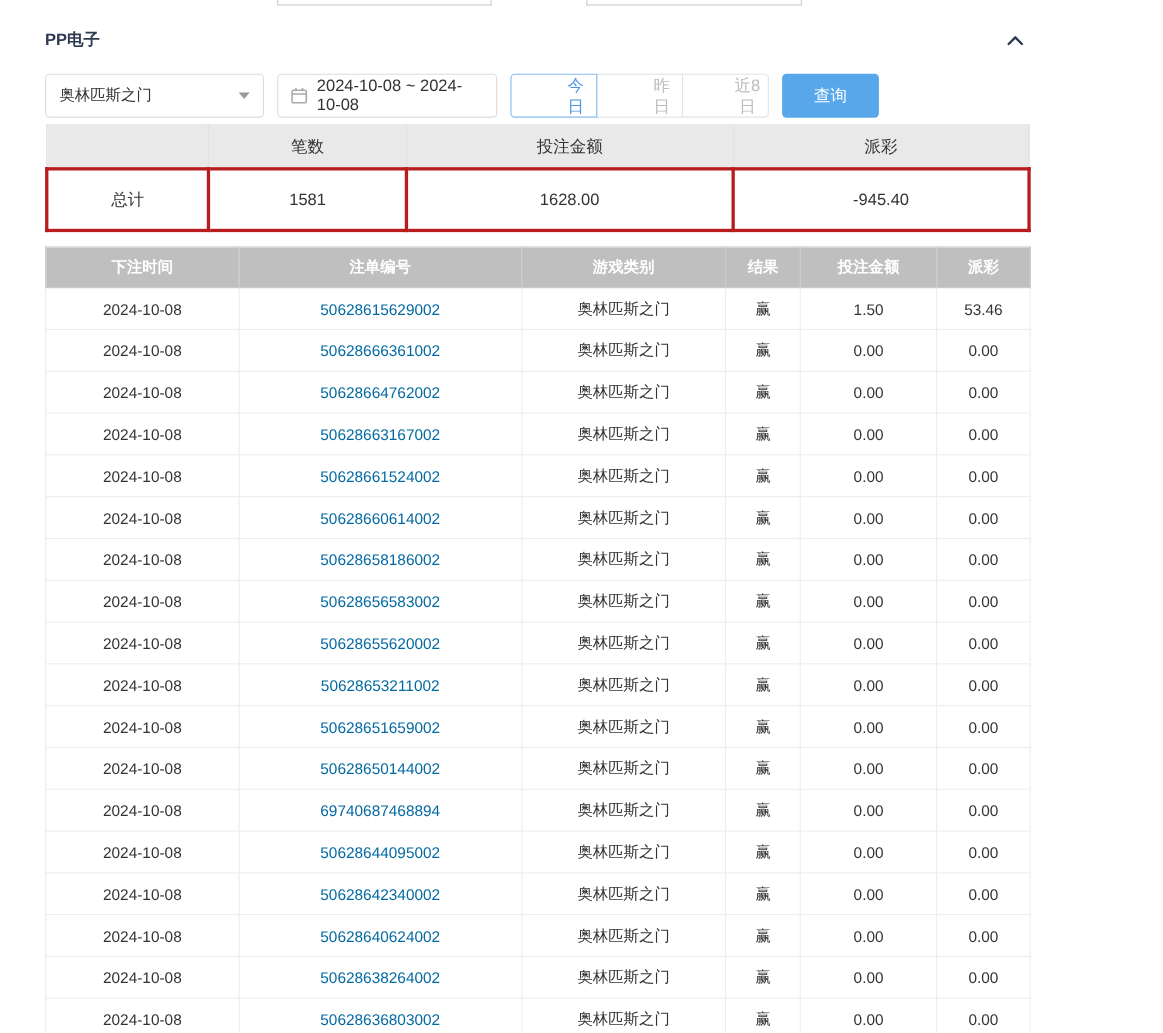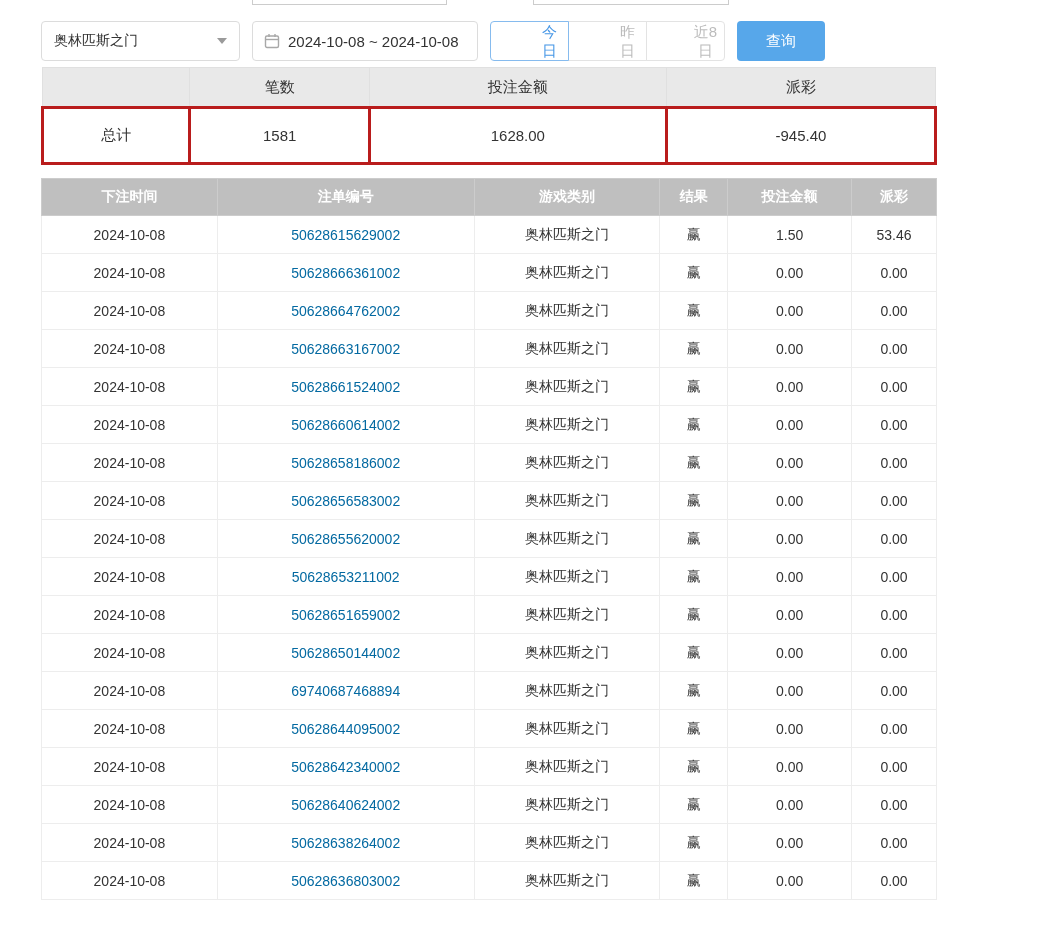--- a/index.html
+++ b/index.html
@@ -40,25 +40,26 @@
     padding: 0 12px; font-size: 14px; color: #333; cursor: pointer;
     background: #fff;
   }
   .caret-down {
     width: 0; height: 0;
     border-left: 5px solid transparent; border-right: 5px solid transparent;
     border-top: 6px solid #9a9a9a;
   }
 
   .date-picker {
-    width: 226px; height: 40px;
+    width: 200px; height: 40px;
     border: 1px solid #dcdcdc; border-radius: 4px;
     display: flex; align-items: center; gap: 8px;
     padding: 0 11px; font-size: 15px; color: #333; cursor: pointer;
     background: #fff;
+    justify-content: space-between;
   }
 
   .btn-group { display: flex; }
   .qb {
     width: 79px; height: 40px;
     background: #fff; border: 1px solid #e3e3e3;
     color: #bcbcbc; font-size: 15px; cursor: pointer;
     margin-left: -1px; position: relative;
     font-family: "Liberation Sans", sans-serif;
     padding-left: 46px;
@@ -106,20 +107,30 @@
 </head>
 <body>
 
 <div class="page">
 
   <div class="partial-input pi-1"></div>
   <div class="partial-input pi-2"></div>
 
   <div class="content">
 
+    <div class="section-header">
+      <div class="section-title">PP电子</div>
+      <div class="collapse-btn">
+        <span>
+          <svg width="16" height="10" viewBox="0 0 16 10">
+            <polyline points="2,8 8,2 14,8" fill="none" stroke="#2d3a52" stroke-width="2.2" stroke-linecap="round" stroke-linejoin="round"></polyline>
+          </svg>
+        </span>
+      </div>
+    </div>
 
     <div class="filters">
 
       <div class="select-box">
         <span>奥林匹斯之门</span>
         <span class="caret-down"></span>
       </div>
 
       <div class="date-picker">
         <span>

